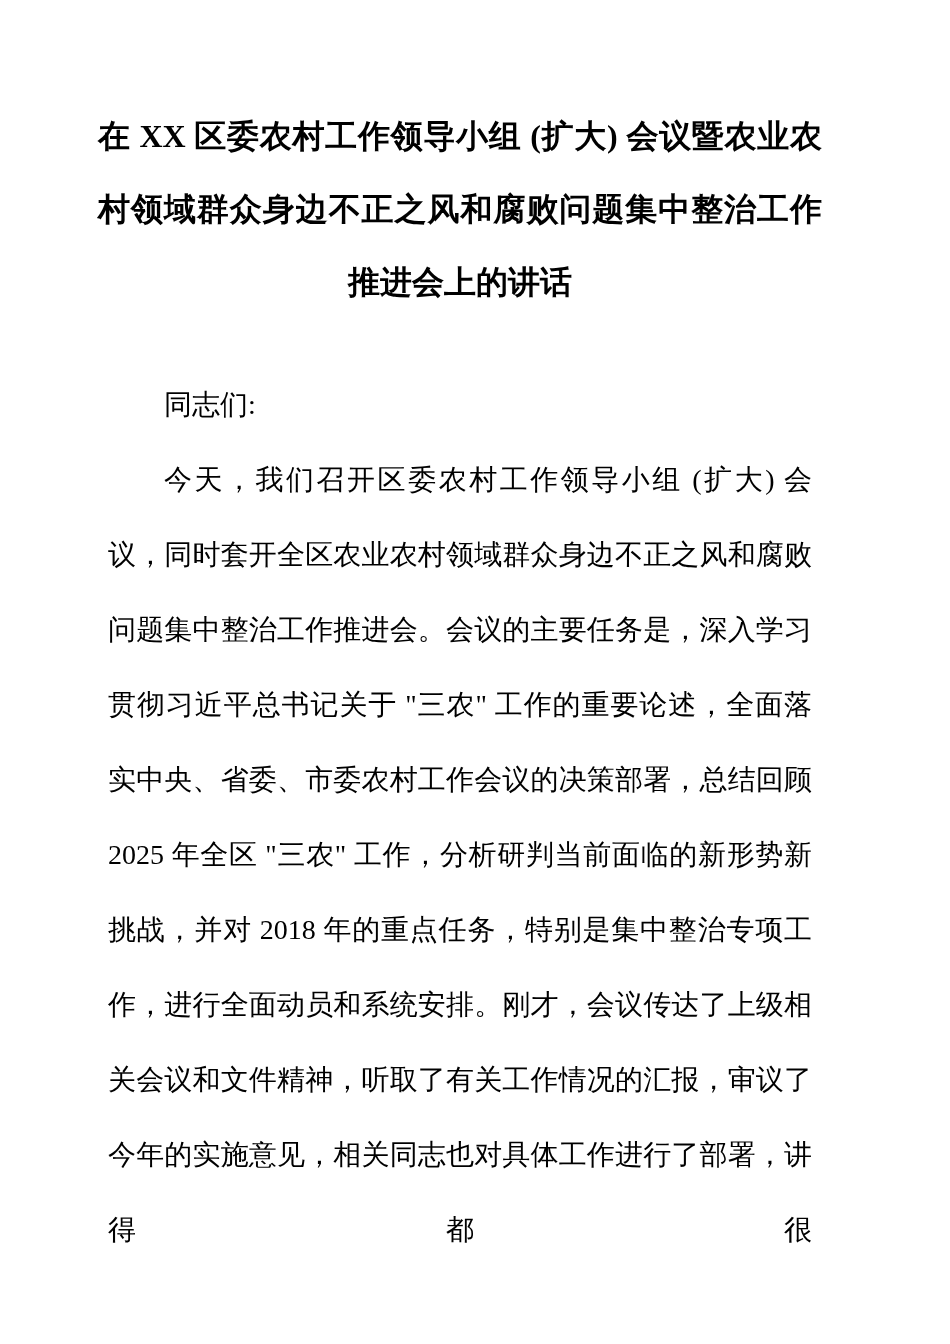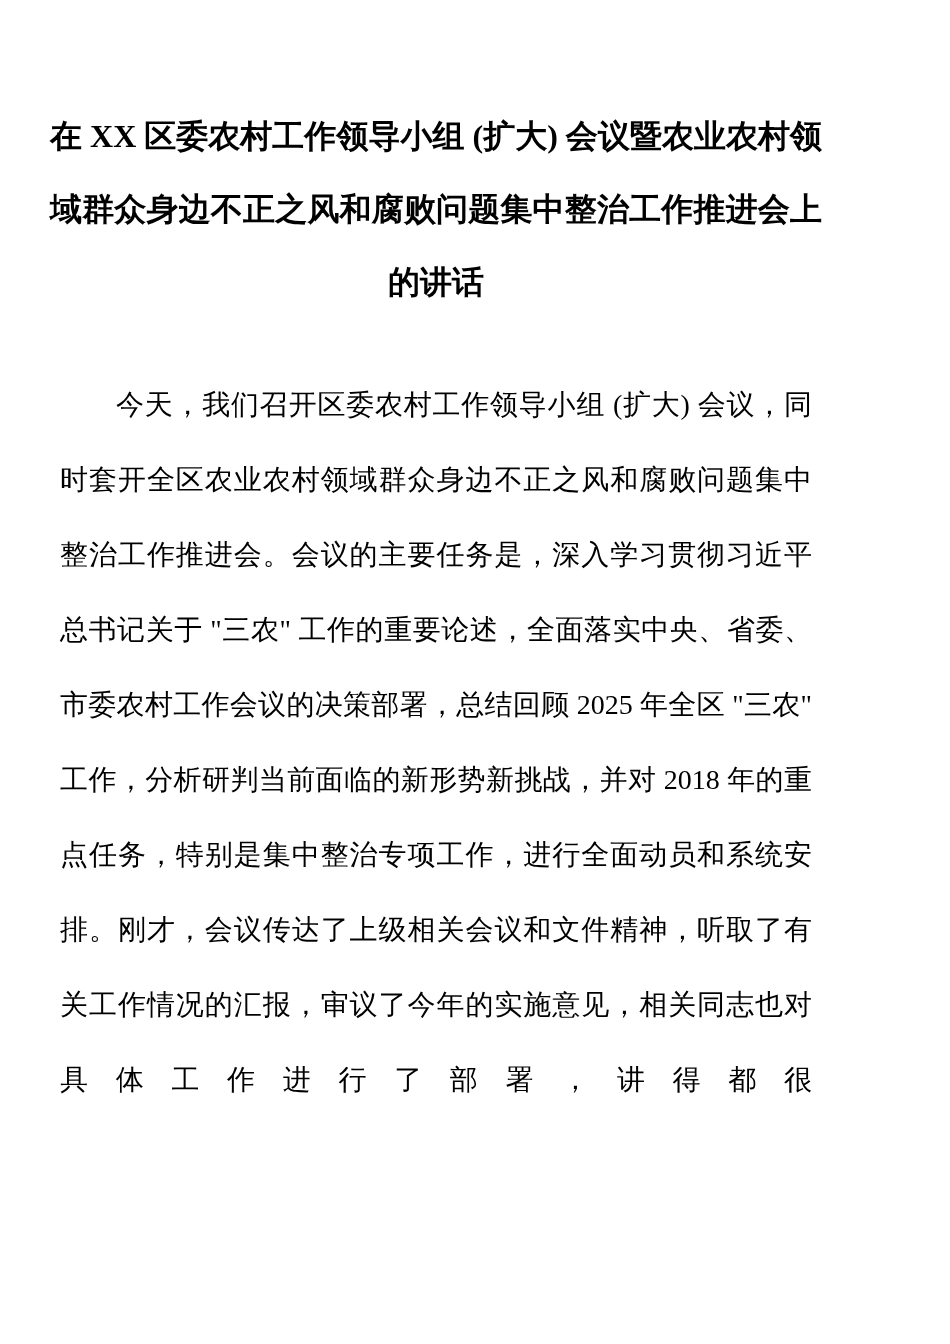--- a/index.html
+++ b/index.html
@@ -11,21 +11,21 @@
     width: 950px;
     height: 1344px;
     overflow: hidden;
   }
   .page {
     box-sizing: border-box;
     width: 950px;
     height: 1344px;
     background: #ffffff;
     color: #000000;
-    padding: 100px 138px 0 60px;
+    padding: 100px 138px 0 108px;
     font-family: "Liberation Serif", serif;
   }
   .doc-title {
     margin: 0 -10px 48px -10px;
     font-size: 32px;
     font-weight: 700;
     line-height: 73px;
     color: #000000;
     text-align: justify;
     text-align-last: center;
@@ -45,15 +45,16 @@
     text-align-last: justify;
   }
 </style>
 </head>
 <body>
 
 <div class="page">
   <h1 class="doc-title">在 XX 区委农村工作领导小组 (扩大) 会议暨农业农村领域群众身边不正之风和腐败问题集中整治工作推进会上的讲话</h1>
 
   <div class="doc-body">
+    <p class="para-salutation">同志们:</p>
     <p class="para-main">今天，我们召开区委农村工作领导小组 (扩大) 会议，同时套开全区农业农村领域群众身边不正之风和腐败问题集中整治工作推进会。会议的主要任务是，深入学习贯彻习近平总书记关于 "三农" 工作的重要论述，全面落实中央、省委、市委农村工作会议的决策部署，总结回顾 2025 年全区 "三农" 工作，分析研判当前面临的新形势新挑战，并对 2018 年的重点任务，特别是集中整治专项工作，进行全面动员和系统安排。刚才，会议传达了上级相关会议和文件精神，听取了有关工作情况的汇报，审议了今年的实施意见，相关同志也对具体工作进行了部署，讲得都很</p>
   </div>
 </div>
 
 </body></html>

